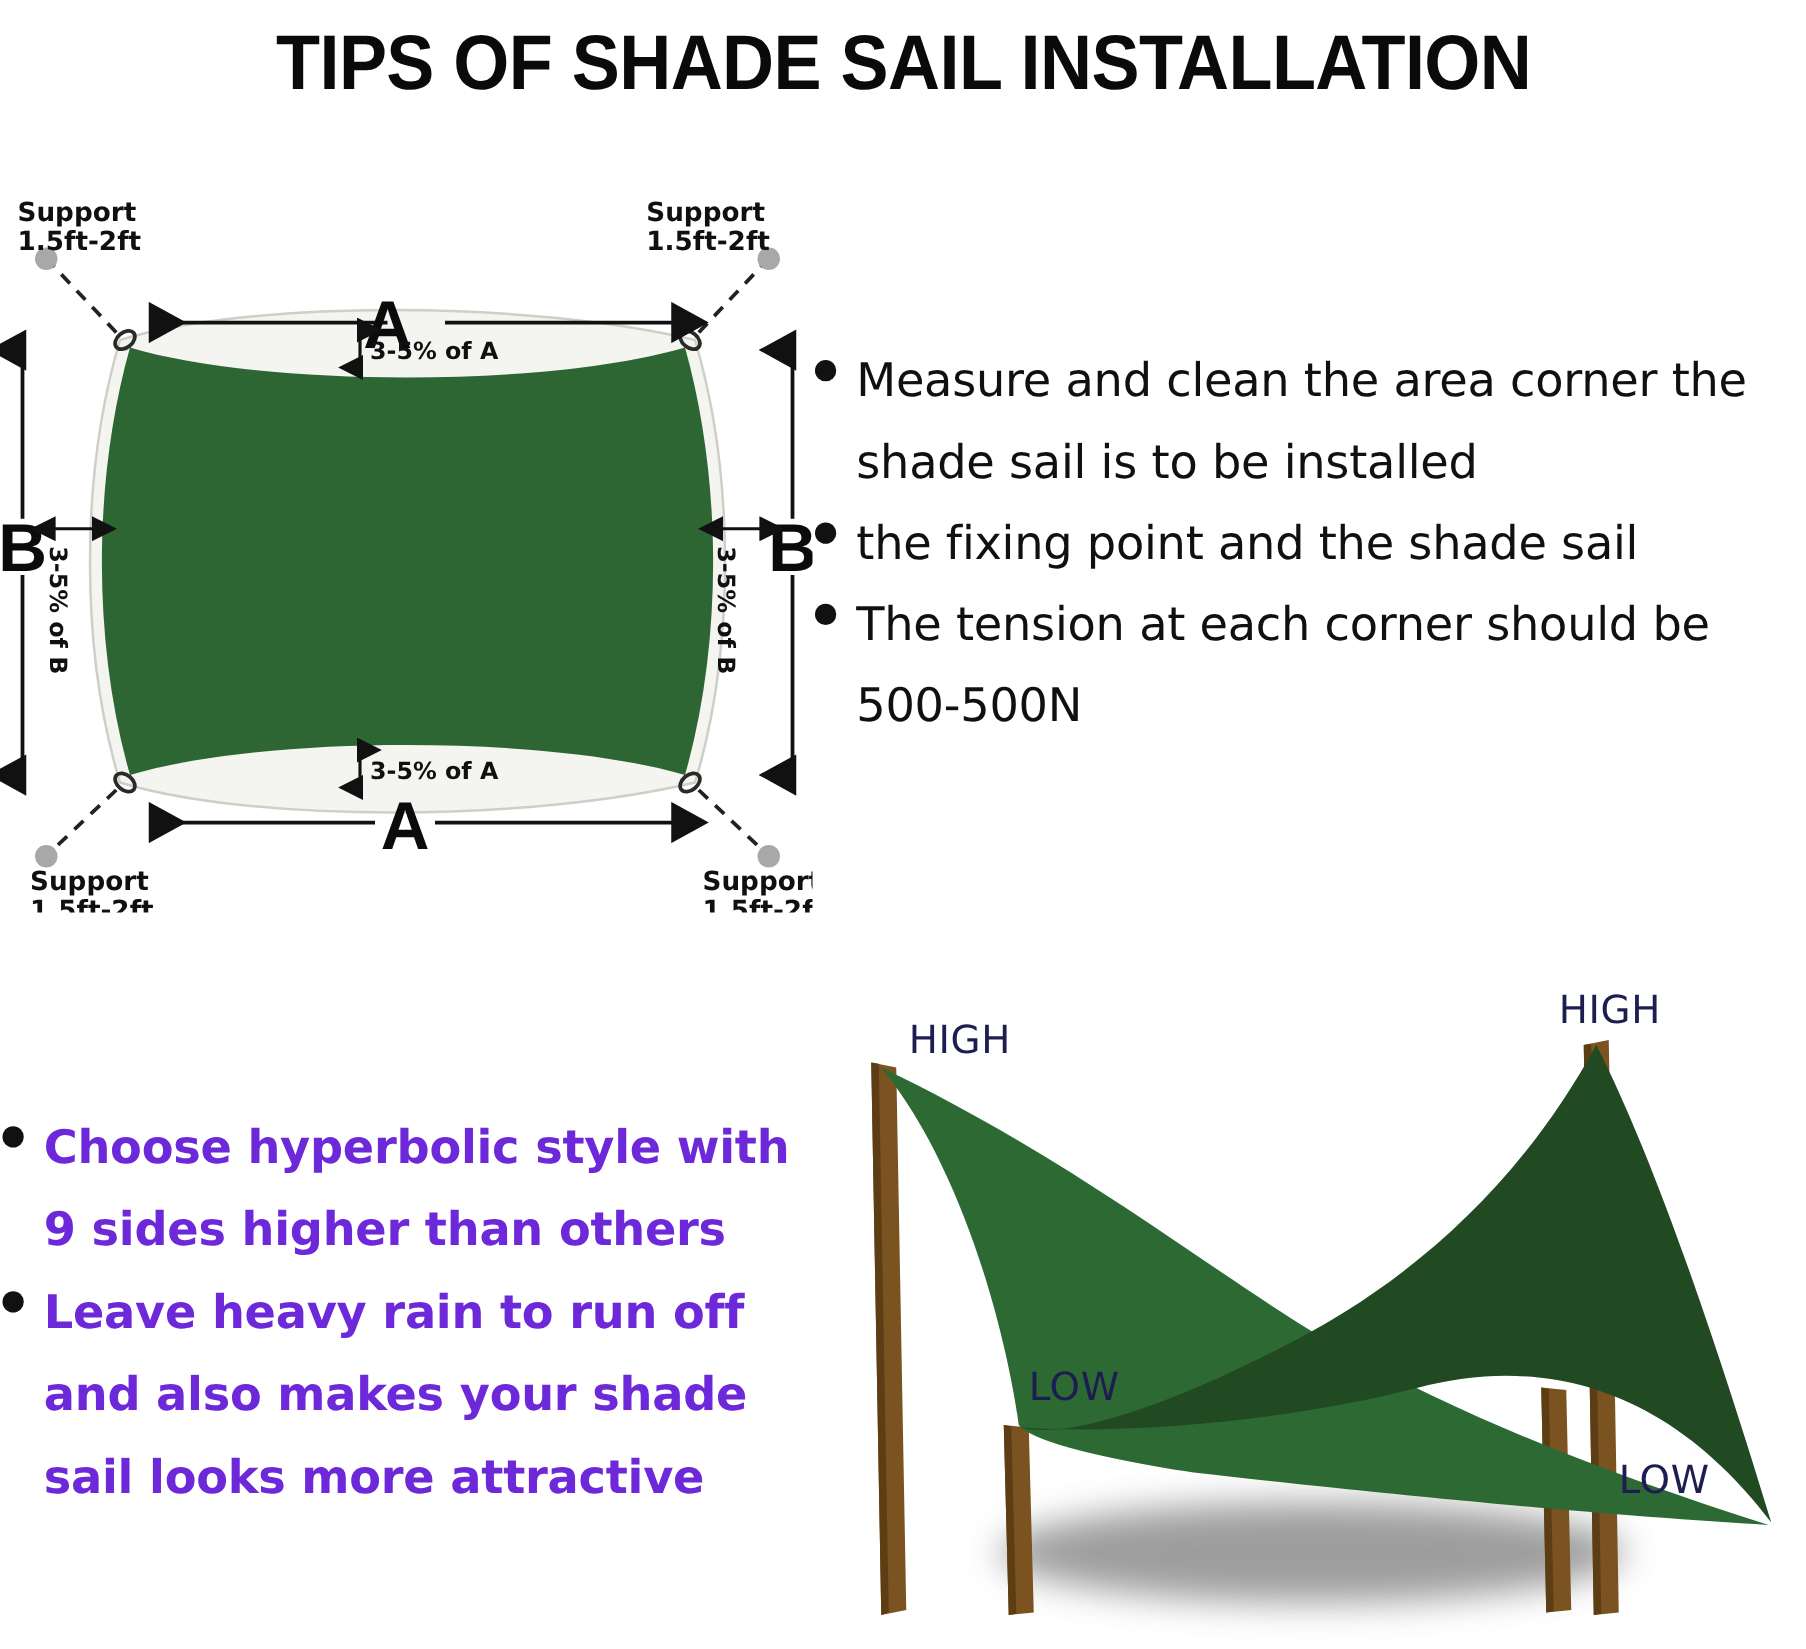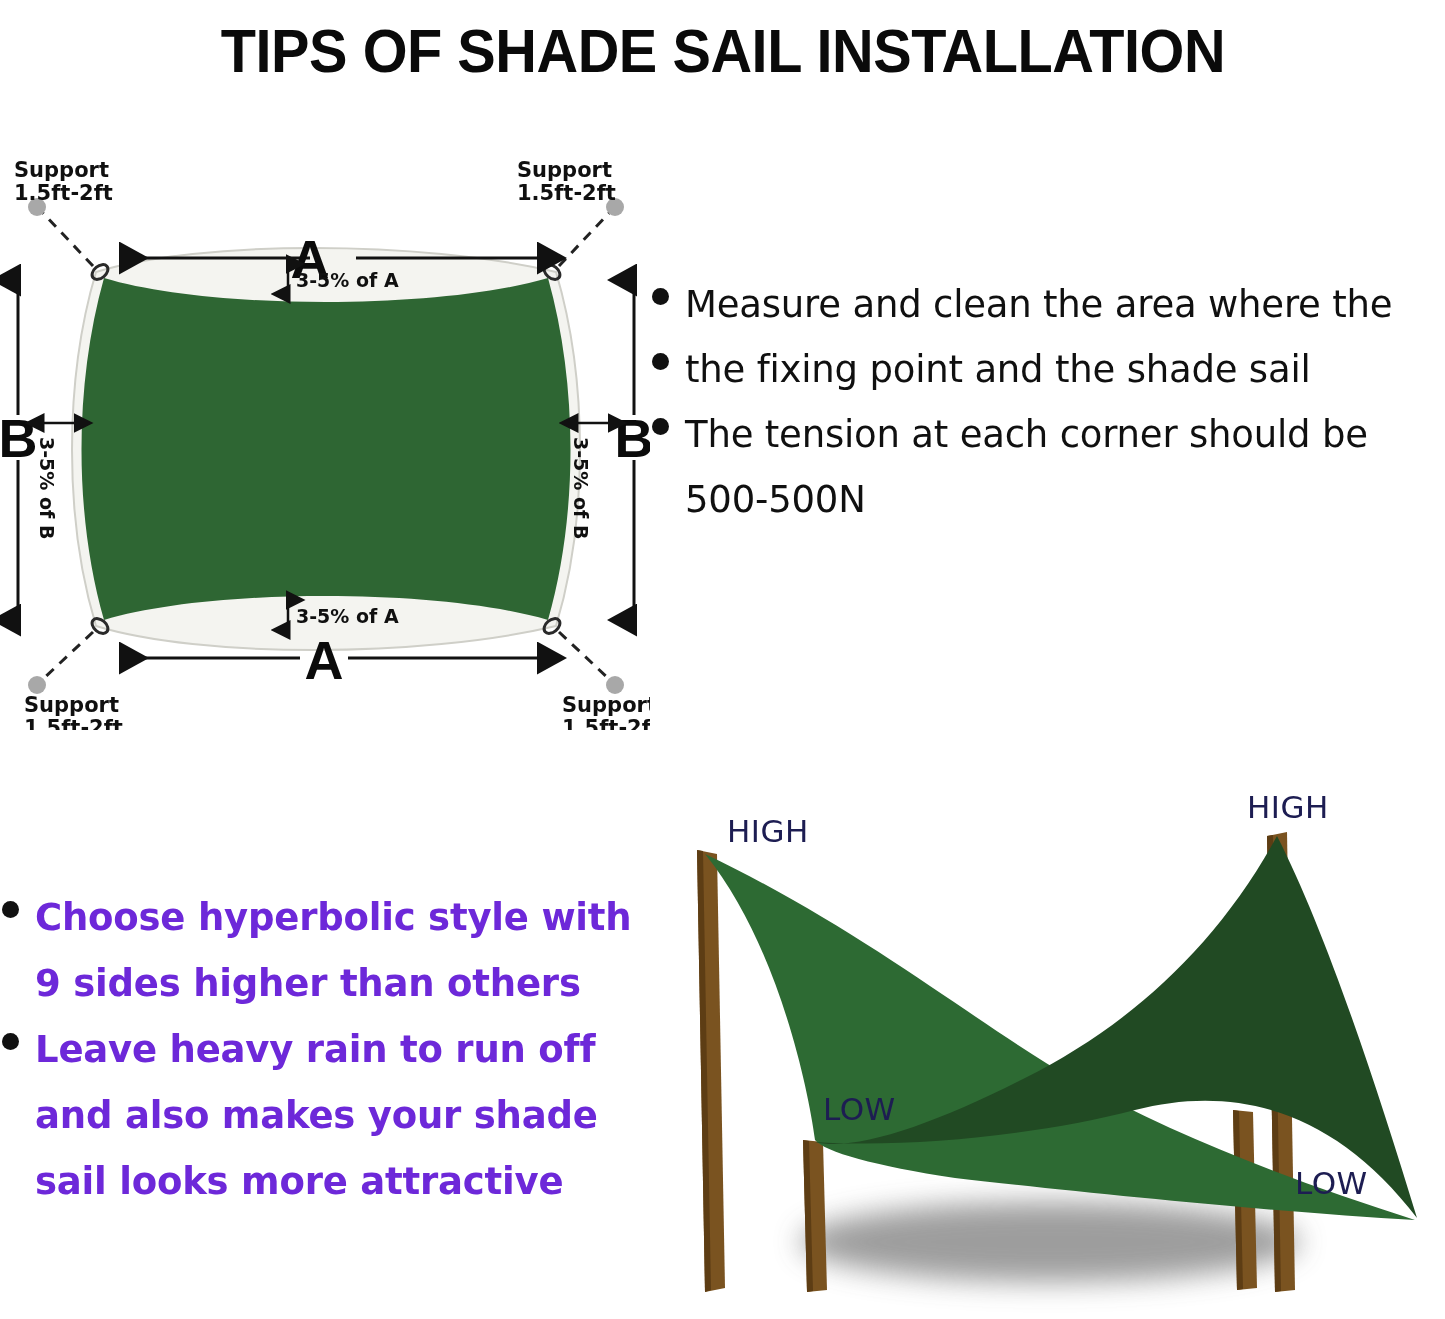--- a/index.html
+++ b/index.html
@@ -239,21 +239,22 @@
       <line x1="576" y1="263" x2="610" y2="263" stroke="#111111" stroke-width="2.5" marker-start="url(#tickL)" marker-end="url(#tickR)"></line>
       <text class="pct-label" x="574" y="277" transform="rotate(90 574 277)">3-5% of B</text>
     </svg>
   </div>
 
   <div id="tips-right" class="bullet-list">
 
     <div class="bullet-row">
       <span class="bullet-dot"></span>
       <span class="bullet-text">
-        <div class="bullet-line">Measure and clean the area where the</div>
+        <div class="bullet-line">Measure and clean the area corner the</div>
+        <div class="bullet-line">shade sail is to be installed</div>
       </span>
     </div>
 
     <div class="bullet-row">
       <span class="bullet-dot"></span>
       <span class="bullet-text">
         <div class="bullet-line">the fixing point and the shade sail</div>
       </span>
     </div>
 

